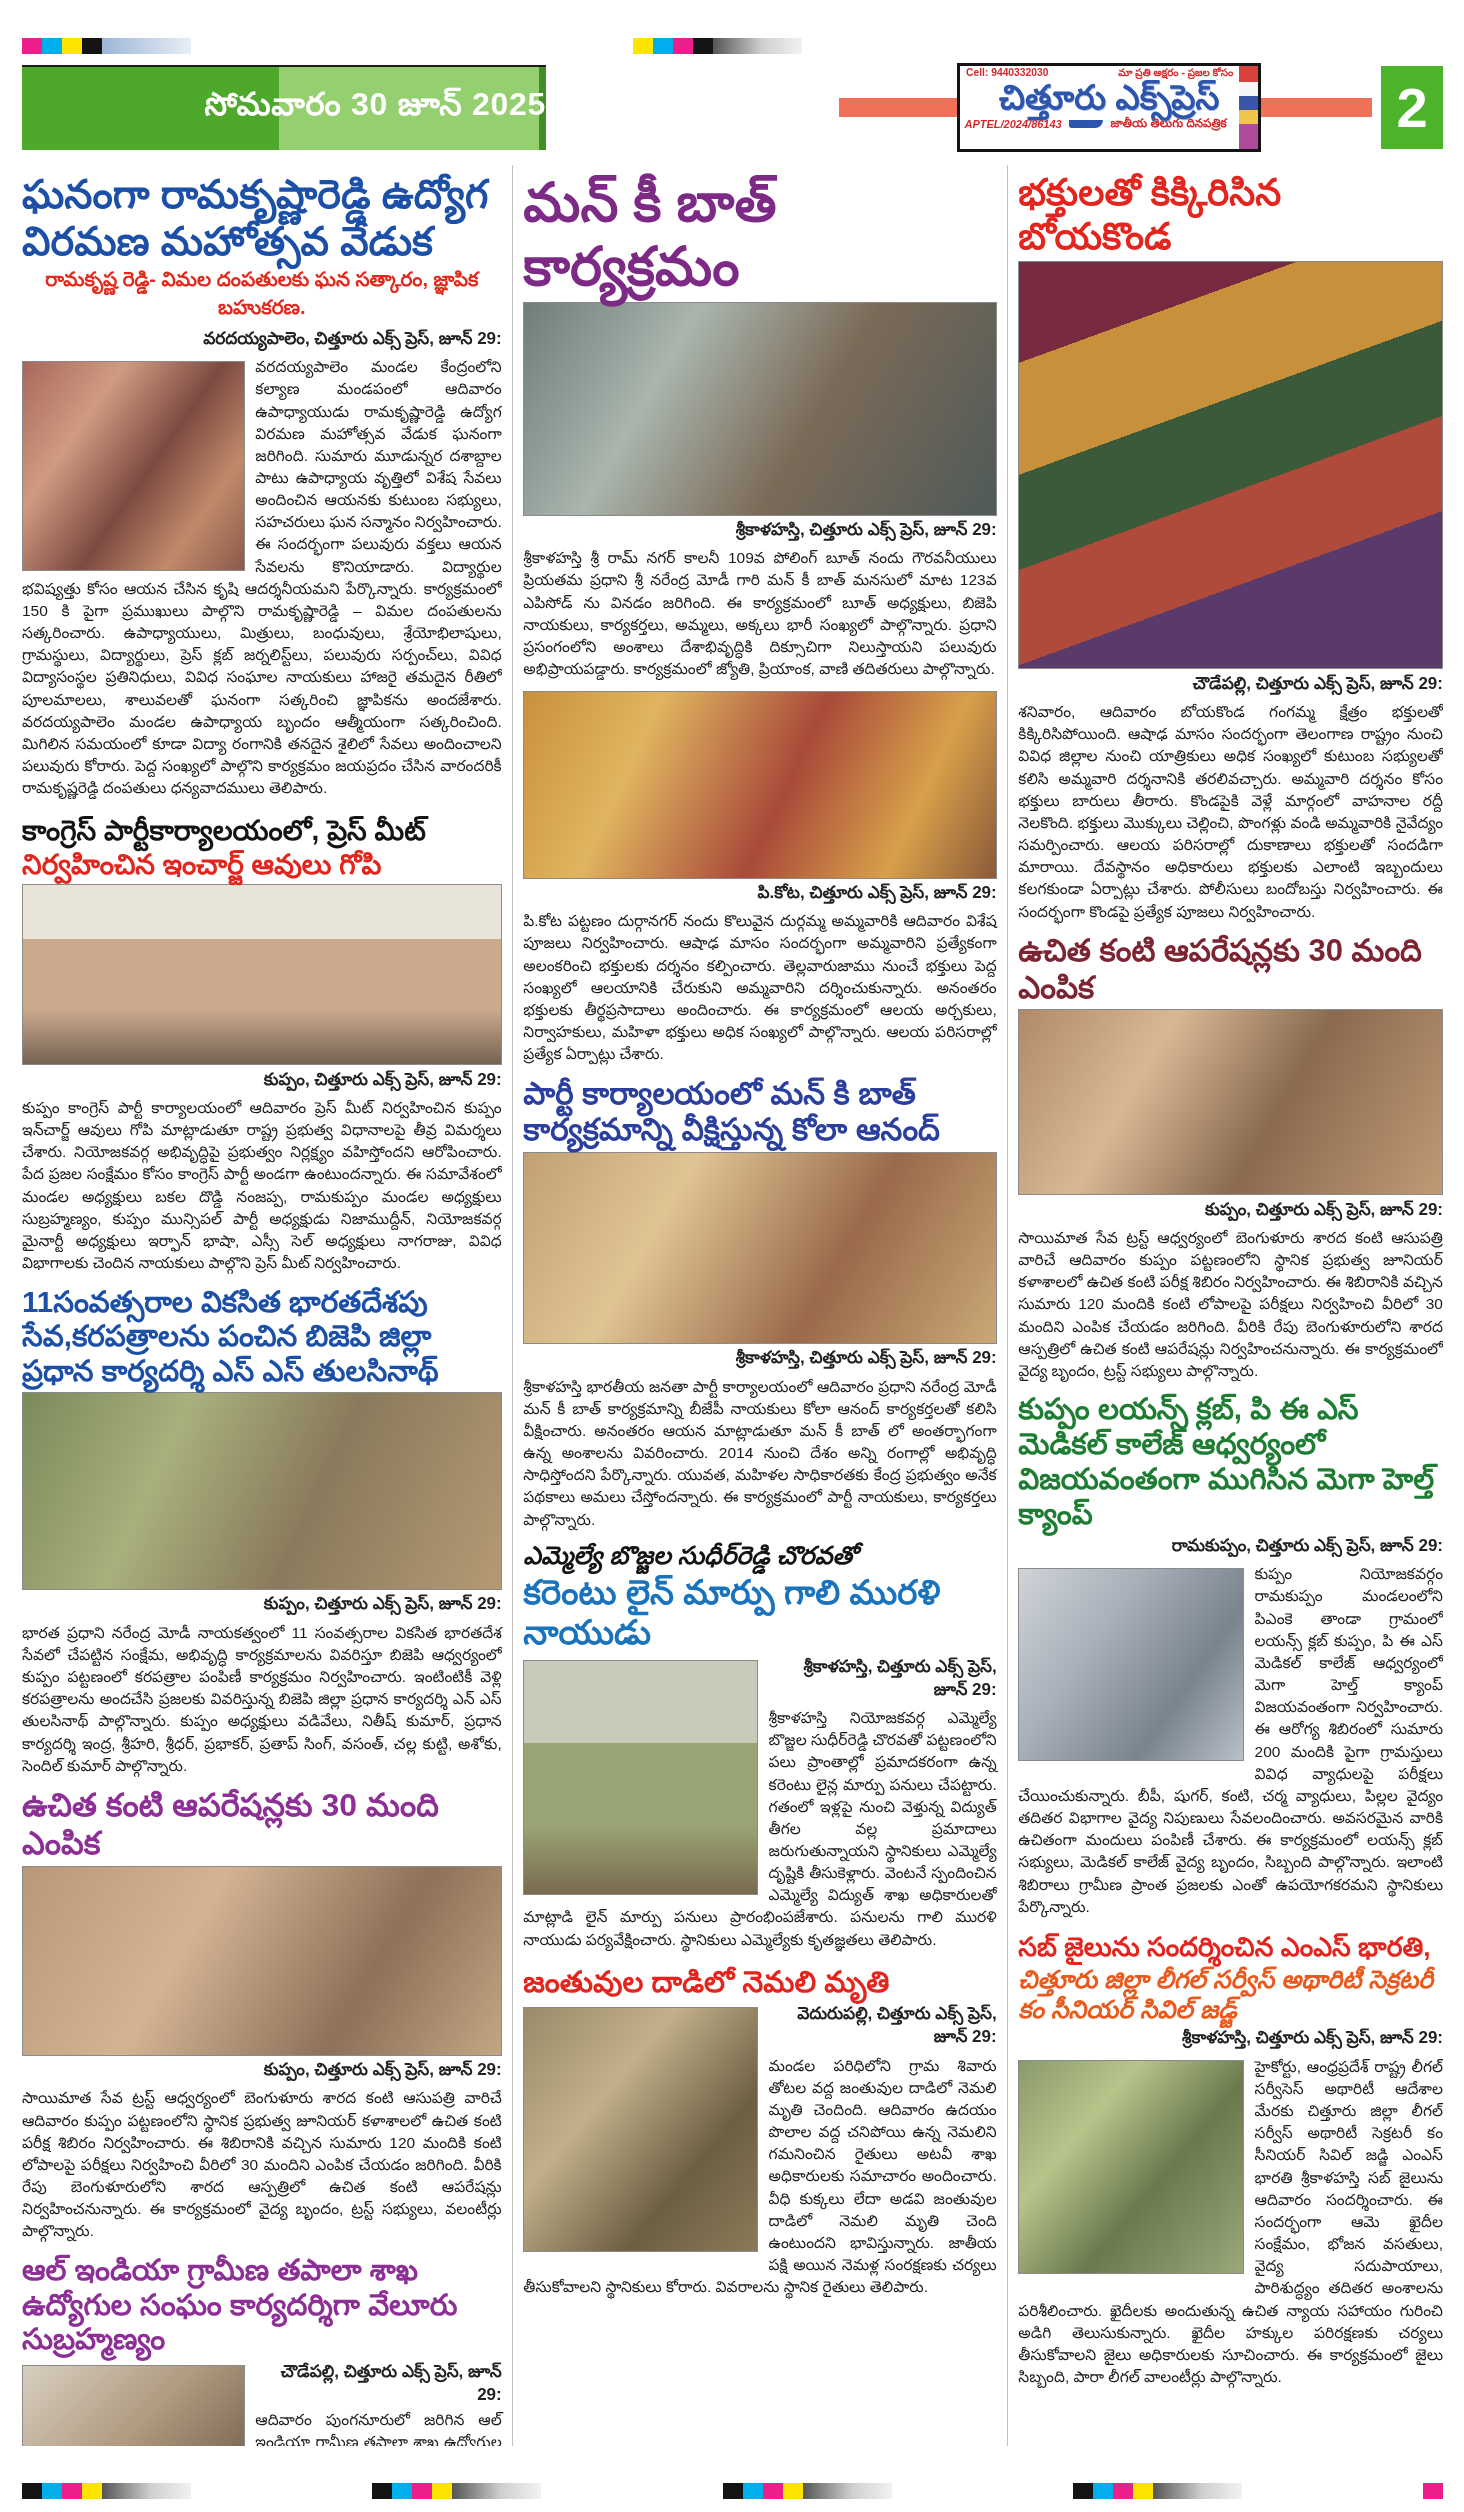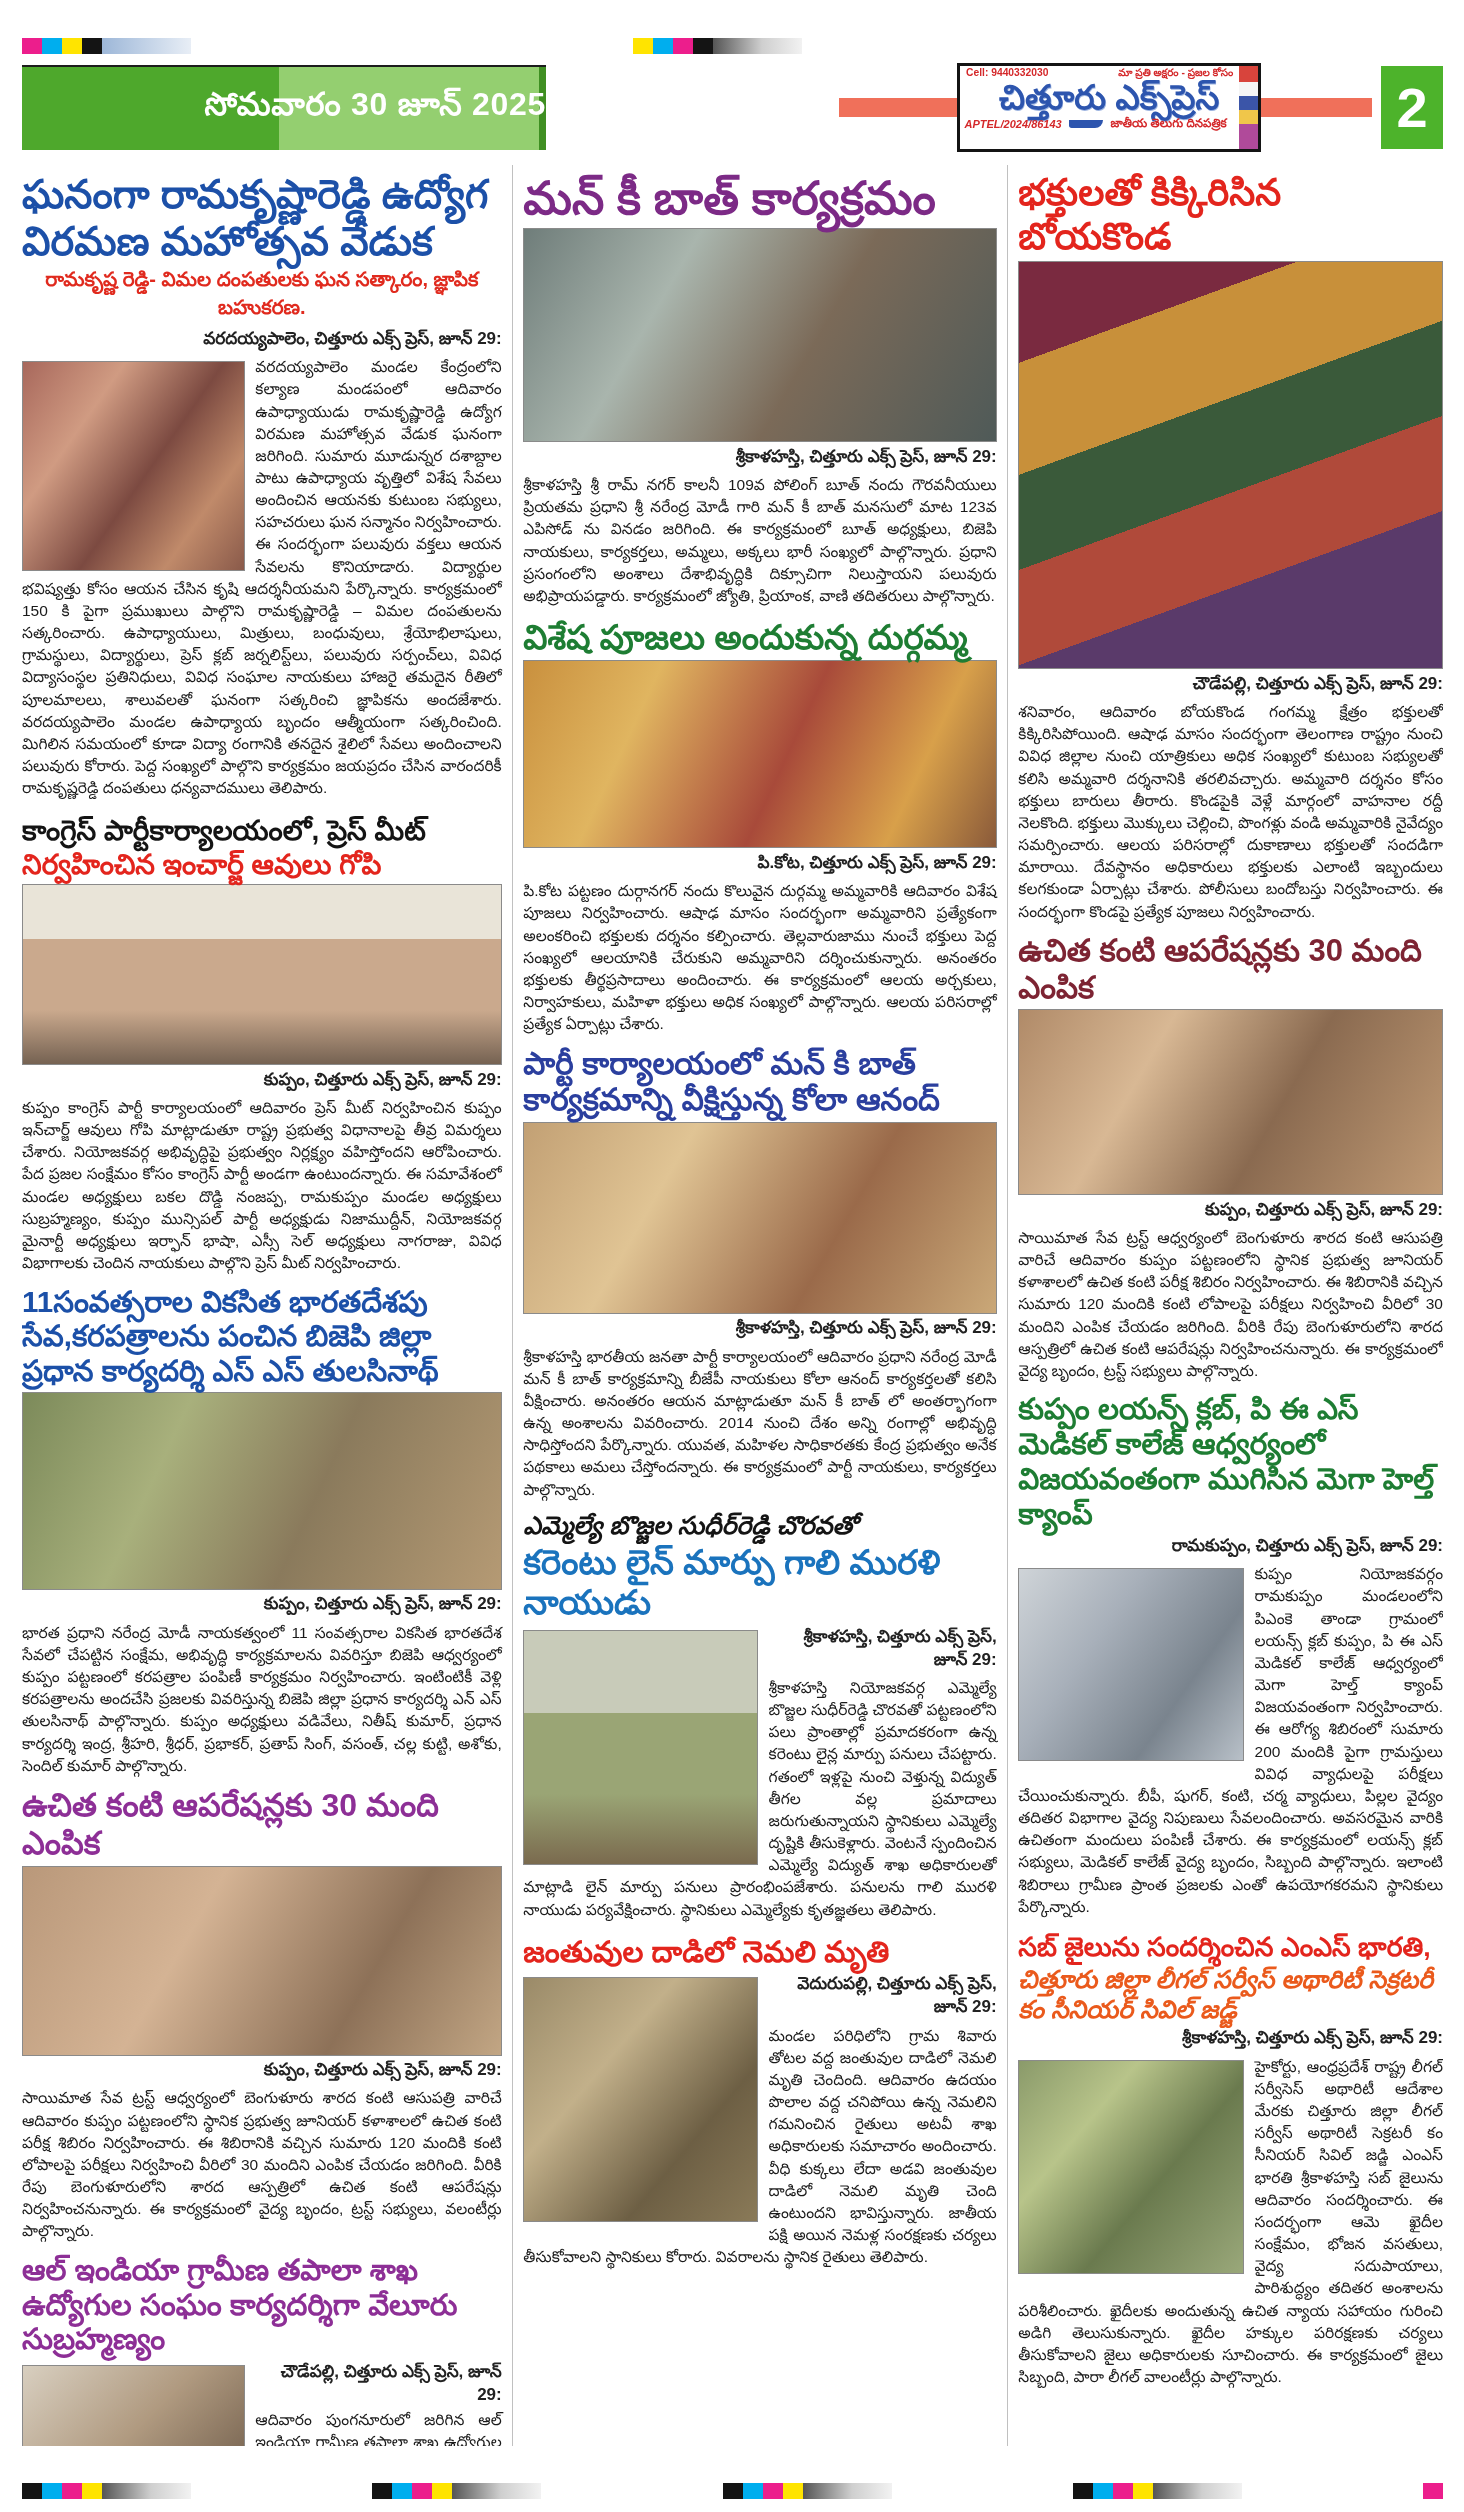--- a/index.html
+++ b/index.html
@@ -36,21 +36,21 @@
   .page-num{width:62px;height:83px;background:#4db32b;color:#fff;font-weight:bold;font-size:56px;
             display:flex;align-items:center;justify-content:center;margin-left:8.9px;}
   
   .columns{display:flex;margin:11.8px 22px 0 22px;height:2281px;overflow:hidden;}
   .col{box-sizing:border-box;}
   .col-left{width:490px;padding-right:10.3px;}
   .col-mid{width:496px;padding:0 10.3px;border-left:1.5px solid #c0c0c0;border-right:1.5px solid #c0c0c0;}
   .col-right{flex:1;padding-left:10.3px;}
   article{margin-bottom:10.3px;}
   .hl{text-align:left;font-weight:bold;line-height:1.18;margin:5.9px 0 3px 0;}
-  .sz54{font-size:40px;} .sz64{font-size:46px;} .sz50{font-size:37px;} .sz46{font-size:34px;}
+  .sz54{font-size:40px;} .sz64{font-size:54px;} .sz50{font-size:37px;} .sz46{font-size:34px;}
   .sz44{font-size:32px;} .sz42{font-size:31px;} .sz40{font-size:29.5px;} .sz38{font-size:28px;}
   .sz36{font-size:26.6px;} .sz34{font-size:25px;font-style:italic;}
   .c-blue{color:#1c50a8;} .c-lblue{color:#1a73bd;} .c-navy{color:#2b3f9e;} .c-red{color:#e3251d;}
   .c-purple{color:#7c2a86;} .c-magenta{color:#8d2f96;} .c-green{color:#1e7d33;} .c-maroon{color:#7d2433;}
   .c-orange{color:#ea5a1c;} .c-black{color:#141414;}
   .subhead{text-align:center;font-weight:bold;font-size:20px;color:#e02a1e;margin:1.5px 0 3px 0;}
   .dateline{text-align:right;font-weight:bold;font-size:17px;color:#222;margin:4.4px 0;}
   .body-text{font-size:15.5px;line-height:1.43;text-align:justify;margin:4px 0;color:#1a1a1a;}
   
   .photo{border:0.7px solid #8a8a8a;box-sizing:border-box;}
@@ -165,21 +165,20 @@
     <div class="col col-mid">
 
       <article>
         <h1 class="hl sz64 c-purple">మన్ కీ బాత్ కార్యక్రమం</h1>
         <div class="photo full ph-m1"></div>
         <p class="dateline">శ్రీకాళహస్తి, చిత్తూరు ఎక్స్ ప్రెస్, జూన్ 29:</p>
         <p class="body-text">శ్రీకాళహస్తి శ్రీ రామ్ నగర్ కాలనీ 109వ పోలింగ్ బూత్ నందు గౌరవనీయులు ప్రియతమ ప్రధాని శ్రీ నరేంద్ర మోడీ గారి మన్ కీ బాత్ మనసులో మాట 123వ ఎపిసోడ్ ను వినడం జరిగింది. ఈ కార్యక్రమంలో బూత్ అధ్యక్షులు, బిజెపి నాయకులు, కార్యకర్తలు, అమ్మలు, అక్కలు భారీ సంఖ్యలో పాల్గొన్నారు. ప్రధాని ప్రసంగంలోని అంశాలు దేశాభివృద్ధికి దిక్సూచిగా నిలుస్తాయని పలువురు అభిప్రాయపడ్డారు. కార్యక్రమంలో జ్యోతి, ప్రియాంక, వాణి తదితరులు పాల్గొన్నారు.</p>
       </article>
 
       <article>
-        <h1 class="hl sz46 c-green">విశేష పూజలు అందుకున్న దుర్గమ్మ</h1>
         <div class="photo full ph-m2"></div>
         <p class="dateline">పి.కోట, చిత్తూరు ఎక్స్ ప్రెస్, జూన్ 29:</p>
         <p class="body-text">పి.కోట పట్టణం దుర్గానగర్ నందు కొలువైన దుర్గమ్మ అమ్మవారికి ఆదివారం విశేష పూజలు నిర్వహించారు. ఆషాఢ మాసం సందర్భంగా అమ్మవారిని ప్రత్యేకంగా అలంకరించి భక్తులకు దర్శనం కల్పించారు. తెల్లవారుజాము నుంచే భక్తులు పెద్ద సంఖ్యలో ఆలయానికి చేరుకుని అమ్మవారిని దర్శించుకున్నారు. అనంతరం భక్తులకు తీర్థప్రసాదాలు అందించారు. ఈ కార్యక్రమంలో ఆలయ అర్చకులు, నిర్వాహకులు, మహిళా భక్తులు అధిక సంఖ్యలో పాల్గొన్నారు. ఆలయ పరిసరాల్లో ప్రత్యేక ఏర్పాట్లు చేశారు.</p>
       </article>
 
       <article>
         <h1 class="hl sz42 c-navy">పార్టీ కార్యాలయంలో మన్ కి బాత్ కార్యక్రమాన్ని వీక్షిస్తున్న కోలా ఆనంద్</h1>
         <div class="photo full ph-m3"></div>
         <p class="dateline">శ్రీకాళహస్తి, చిత్తూరు ఎక్స్ ప్రెస్, జూన్ 29:</p>
         <p class="body-text">శ్రీకాళహస్తి భారతీయ జనతా పార్టీ కార్యాలయంలో ఆదివారం ప్రధాని నరేంద్ర మోడీ మన్ కీ బాత్ కార్యక్రమాన్ని బీజేపీ నాయకులు కోలా ఆనంద్ కార్యకర్తలతో కలిసి వీక్షించారు. అనంతరం ఆయన మాట్లాడుతూ మన్ కీ బాత్ లో అంతర్భాగంగా ఉన్న అంశాలను వివరించారు. 2014 నుంచి దేశం అన్ని రంగాల్లో అభివృద్ధి సాధిస్తోందని పేర్కొన్నారు. యువత, మహిళల సాధికారతకు కేంద్ర ప్రభుత్వం అనేక పథకాలు అమలు చేస్తోందన్నారు. ఈ కార్యక్రమంలో పార్టీ నాయకులు, కార్యకర్తలు పాల్గొన్నారు.</p>

